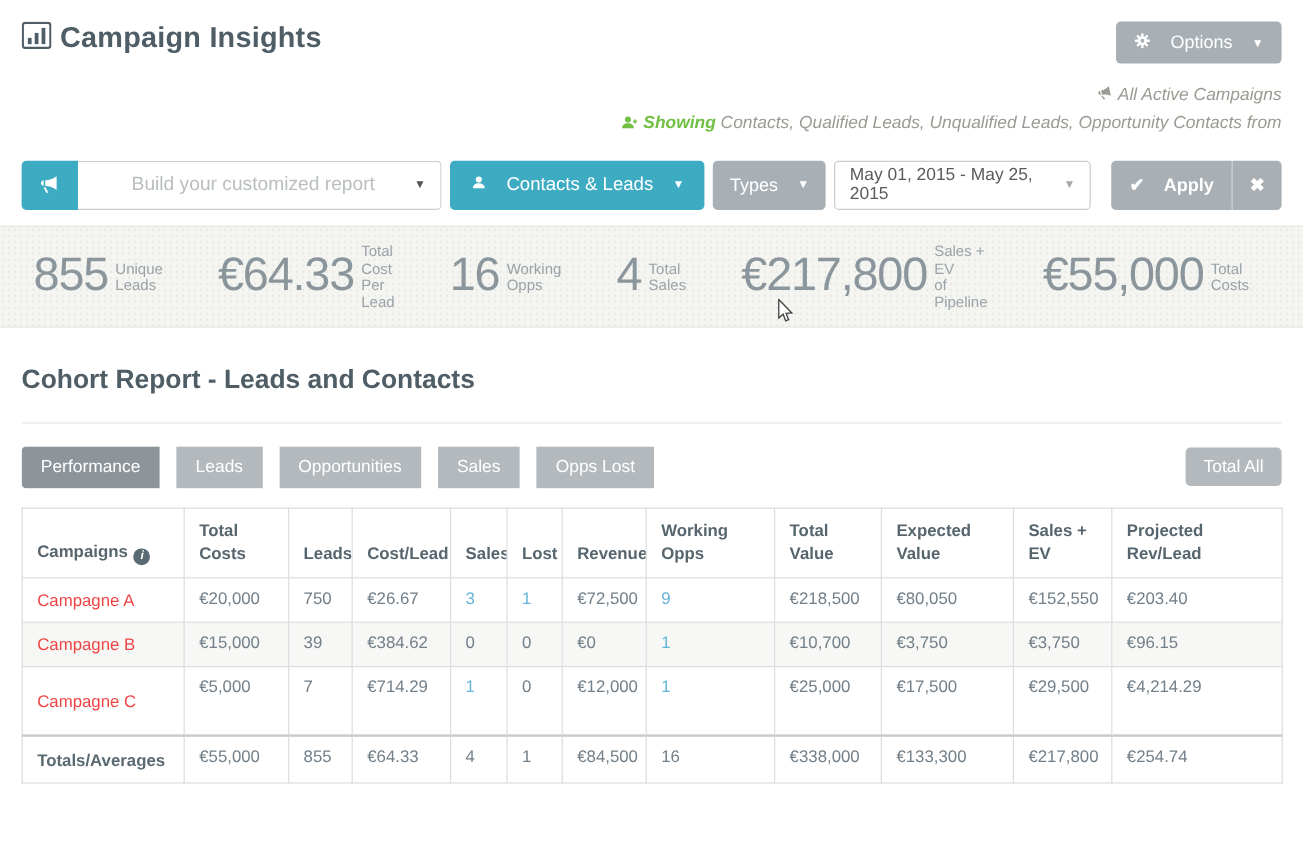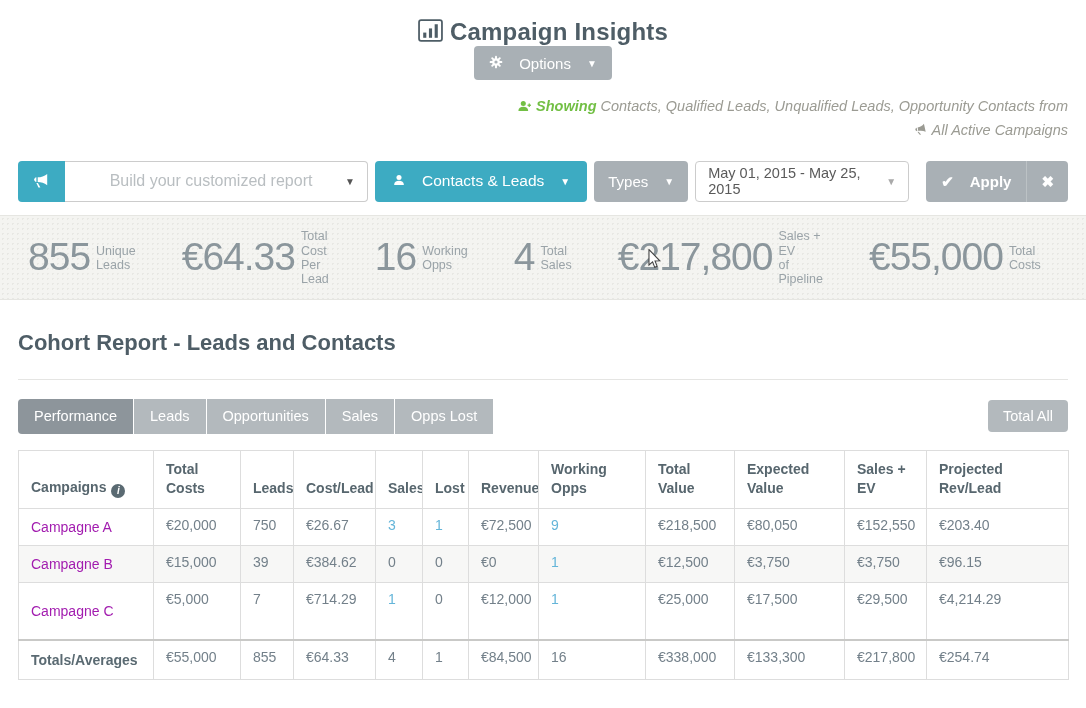--- a/index.html
+++ b/index.html
@@ -9,21 +9,21 @@
   *{box-sizing:border-box; margin:0; padding:0;}
   html,body{width:1086px;}
   body{
     height:708px; overflow:hidden; position:relative; background:#fff;
     font-family:"Liberation Sans", sans-serif; color:#5c6b74;
   }
   .page{width:100%; height:100%;}
   .pad{padding-left:18px; padding-right:18px;}
 
   
-  .page-header{display:flex; justify-content:space-between; align-items:center; padding-top:18px;flex-direction:column;}
+  .page-header{display:flex; justify-content:space-between; align-items:flex-start; padding-top:18px;}
   .title-wrap{display:flex; align-items:center; gap:7px; color:var(--heading);}
   .title-wrap h1{font-size:24px; font-weight:bold; letter-spacing:.2px;}
   .btn{
     display:inline-flex; align-items:center; gap:16px; border:none; cursor:pointer;
     background:var(--button-gray); color:#fff; font-family:inherit;
     font-size:15px; padding:9px 15px; border-radius:4px; line-height:1;
   }
   .caret{font-size:10px; line-height:1; transform:translateY(1px);}
 
   
@@ -72,35 +72,35 @@
   .stat-value{font-size:39px; color:var(--stats-text); letter-spacing:-1px;}
   .stat-label{font-size:12.5px; color:#9aa3a8; line-height:1.15; padding-top:2px;}
 
   
   .section-title{margin-top:30px; font-size:22px; font-weight:bold; color:var(--heading);}
   .divider{border:none; border-top:1px solid #e5e5e3; margin:23px 0 19px;}
   .tabs-row{display:flex; align-items:center;}
   .tabs{display:flex; border-radius:4px; overflow:hidden;}
   .tab{
     border:none; cursor:pointer; font-family:inherit; color:#fff; font-size:14.5px;
-    background:var(--tab-inactive); padding:9px 16px; margin-right:1px; line-height:1.2;
+    background:var(--tab-inactive); padding:9px 16px; margin-right:14px; line-height:1.2;
   }
   .tab:last-child{margin-right:16px;}
   .tab.active{background:var(--tab-active);}
   .view-all{margin-left:auto; background:var(--tab-inactive); font-size:14.5px;}
 
   
   table{border-collapse:collapse; table-layout:fixed; width:1050px; margin-top:16px; font-size:14px;}
   th,td{border:1px solid #ddd; padding:8px 12px; text-align:left; overflow:hidden;}
   thead th{
     height:58px; vertical-align:bottom; font-weight:bold; color:#57666e;
     background:#fff; padding-bottom:10px; line-height:1.35;
   }
   tbody td{vertical-align:top; color:#73808a; height:37px;}
-  td.col-campaign{vertical-align:middle; color:#a21caf;}
+  td.col-campaign{vertical-align:middle; color:#ef4444;}
   tr.striped td{background:#f7f7f6;}
   tr.tall td{height:58px;}
   tr.totals td{border-top:2px solid #c9c9c7; height:39px;}
   tr.totals td.col-campaign{font-weight:bold; color:#5a6a72;}
   .cell-link{color:var(--link-blue); text-decoration:none;}
   .info-icon{
     display:inline-flex; align-items:center; justify-content:center;
     width:14px; height:14px; border-radius:50%; background:#5a6a72; color:#fff;
     font-size:10px; font-weight:bold; margin-left:5px; vertical-align:-2px; cursor:pointer;
     font-style:italic;
@@ -138,36 +138,36 @@
         </svg>
       </span>
       <span>Options</span>
       <span class="caret">▼</span>
     </button>
   </header>
 
   <div class="filter-summary pad">
     <div>
       <span class="fs-icon">
+        <svg width="14" height="14" viewBox="0 0 20 20" fill="#9b9b93" transform="rotate(-12)">
+          <path d="M16 2 L16 14 C13 11.5 9.5 10.5 6 10.5 L6 5.5 C9.5 5.5 13 4.5 16 2 Z"></path>
+          <path d="M4.6 10.6 L4.6 5.4 C3.2 5.6 2.2 6.8 2.2 8 C2.2 9.2 3.2 10.4 4.6 10.6 Z"></path>
+          <path d="M6.2 11.6 L8.8 16.4 L6.8 16.4 L4.6 11.6 Z"></path>
+        </svg>
+      </span> <span>All Active Campaigns</span>
+    </div>
+    <div>
+      <span class="fs-icon">
         <svg width="14" height="14" viewBox="0 0 20 20" fill="#72bf44">
           <circle cx="9" cy="6.5" r="3.6"></circle>
           <path d="M2 17 C2 12.8 5 11 9 11 C13 11 16 12.8 16 17 Z"></path>
           <rect x="15" y="8" width="5" height="1.8"></rect>
             <rect x="16.6" y="6.4" width="1.8" height="5"></rect>
         </svg>
       </span><span class="showing">Showing</span><span>Contacts, Qualified Leads, Unqualified Leads, Opportunity Contacts from</span>
-    </div>
-    <div>
-      <span class="fs-icon">
-        <svg width="14" height="14" viewBox="0 0 20 20" fill="#9b9b93" transform="rotate(-12)">
-          <path d="M16 2 L16 14 C13 11.5 9.5 10.5 6 10.5 L6 5.5 C9.5 5.5 13 4.5 16 2 Z"></path>
-          <path d="M4.6 10.6 L4.6 5.4 C3.2 5.6 2.2 6.8 2.2 8 C2.2 9.2 3.2 10.4 4.6 10.6 Z"></path>
-          <path d="M6.2 11.6 L8.8 16.4 L6.8 16.4 L4.6 11.6 Z"></path>
-        </svg>
-      </span> <span>All Active Campaigns</span>
     </div>
   </div>
 
   <div class="toolbar pad">
     <div class="report-group">
       <span class="teal-box">
         <svg width="19" height="19" viewBox="0 0 20 20" fill="#fff">
           <path d="M16 2 L16 14 C13 11.5 9.5 10.5 6 10.5 L6 5.5 C9.5 5.5 13 4.5 16 2 Z"></path>
           <path d="M4.6 10.6 L4.6 5.4 C3.2 5.6 2.2 6.8 2.2 8 C2.2 9.2 3.2 10.4 4.6 10.6 Z"></path>
           <path d="M6.2 11.6 L8.8 16.4 L6.8 16.4 L4.6 11.6 Z"></path>
@@ -299,21 +299,21 @@
           </tr>
           <tr class="striped">
             <td class="col-campaign">Campagne B</td>
             <td>€15,000</td>
             <td>39</td>
             <td>€384.62</td>
             <td>0</td>
             <td>0</td>
             <td>€0</td>
             <td><a href="#" class="cell-link">1</a></td>
-            <td>€12,500</td>
+            <td>€10,700</td>
             <td>€3,750</td>
             <td>€3,750</td>
             <td>€96.15</td>
           </tr>
           <tr class="tall">
             <td class="col-campaign">Campagne C</td>
             <td>€5,000</td>
             <td>7</td>
             <td>€714.29</td>
             <td><a href="#" class="cell-link">1</a></td>

